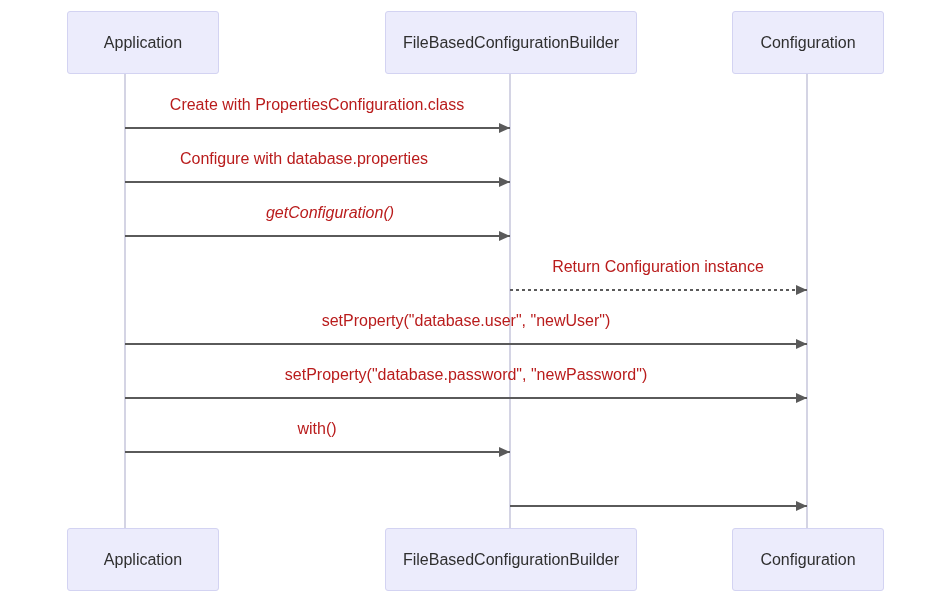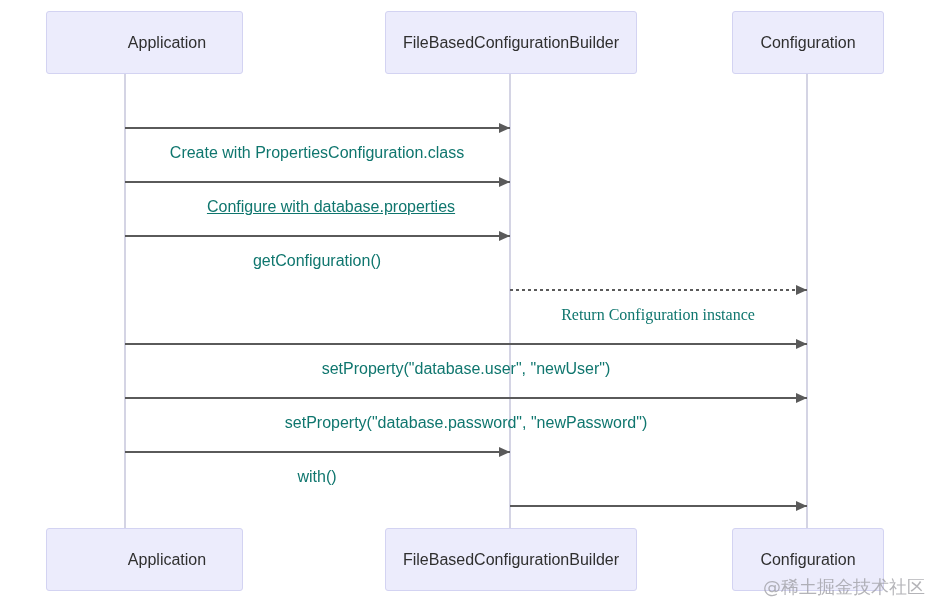--- a/index.html
+++ b/index.html
@@ -21,45 +21,44 @@
     background: #ececfc;
     border: 1px solid #d3d3f2;
     border-radius: 3px;
     display: flex;
     align-items: center;
     justify-content: center;
     font-size: 16px;
     color: #2f2f2f;
     z-index: 2;
   }
-  .actor.app    { left: 46px;  width: 150px; padding-left: 45px; }
+  .actor.app    { left: 67px;  width: 150px; }
   .actor.fbcb   { left: 385px; width: 250px; }
   .actor.config { left: 732px; width: 150px; text-align: center; }
   .actor.top    { top: 11px; }
   .actor.bottom { top: 528px; }
   .lifeline {
     position: absolute;
     top: 73px;
     height: 456px;
     width: 2px;
     background: #d4d4e4;
     z-index: 1;
   }
   .lifeline.app    { left: 124px; }
   .lifeline.fbcb   { left: 509px; }
   .lifeline.config { left: 806px; }
   .msg-label {
     position: absolute;
     transform: translateX(-50%);
     font-size: 16px;
     line-height: 20px;
-    color: #0f766e;
+    color: #b91c1c;
     white-space: nowrap;
     z-index: 3;
-    margin-top: 48px;
   }
   .msg-line {
     position: absolute;
     height: 2px;
     background: #5a5a5a;
     z-index: 3;
   }
   .msg-line.dashed {
     background: repeating-linear-gradient(90deg, #5a5a5a 0 3px, transparent 3px 6px);
   }
@@ -105,31 +104,31 @@
 
   <div class="lifeline app"></div>
   <div class="lifeline fbcb"></div>
   <div class="lifeline config"></div>
 
   <div class="msg-label" style="left:317px; top:95px;">Create with PropertiesConfiguration.class</div>
   <div class="msg-line span-app-fbcb" style="top:127px;">
     <div class="arrowhead"></div>
   </div>
 
-  <div class="msg-label" style="left:331px; top:149px;text-decoration:underline;">Configure with database.properties</div>
+  <div class="msg-label" style="left:304px; top:149px;">Configure with database.properties</div>
   <div class="msg-line span-app-fbcb" style="top:181px;">
     <div class="arrowhead"></div>
   </div>
 
-  <div class="msg-label" style="left:317px; top:203px;">getConfiguration()</div>
+  <div class="msg-label" style="left:330px; top:203px;font-style:italic;">getConfiguration()</div>
   <div class="msg-line span-app-fbcb" style="top:235px;">
     <div class="arrowhead"></div>
   </div>
 
-  <div class="msg-label" style="left:658px; top:257px;font-family:Liberation Serif, serif;">Return Configuration instance</div>
+  <div class="msg-label" style="left:658px; top:257px;">Return Configuration instance</div>
   <div class="msg-line dashed span-fbcb-conf" style="top:289px;">
     <div class="arrowhead"></div>
   </div>
 
   <div class="msg-label" style="left:466px; top:311px;">setProperty("database.user", "newUser")</div>
   <div class="msg-line span-app-conf" style="top:343px;">
     <div class="arrowhead"></div>
   </div>
 
   <div class="msg-label" style="left:466px; top:365px;">setProperty("database.password", "newPassword")</div>
@@ -149,15 +148,14 @@
   <div class="actor app bottom">
     <span>Application</span>
   </div>
   <div class="actor fbcb bottom">
     <span>FileBasedConfigurationBuilder</span>
   </div>
   <div class="actor config bottom">
     <span>Configuration</span>
   </div>
 
-  <div class="watermark">@稀土掘金技术社区</div>
 
 </div>
 
 </body></html>

